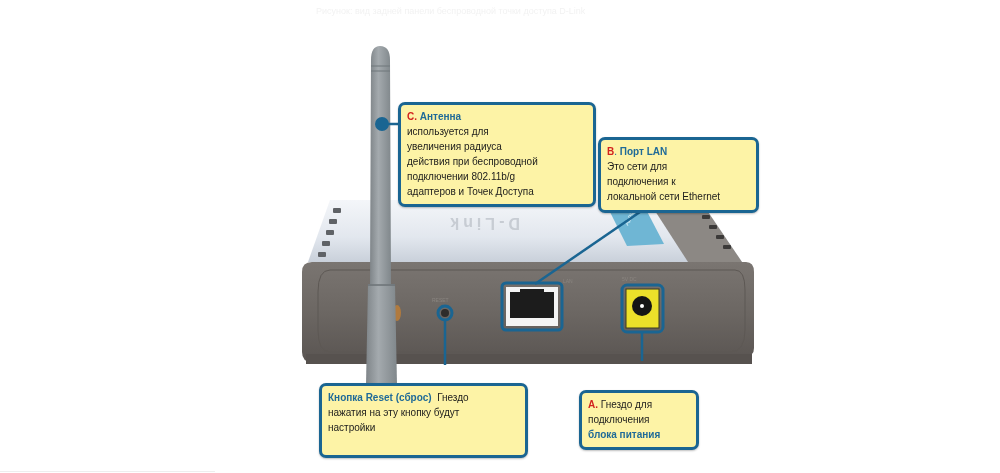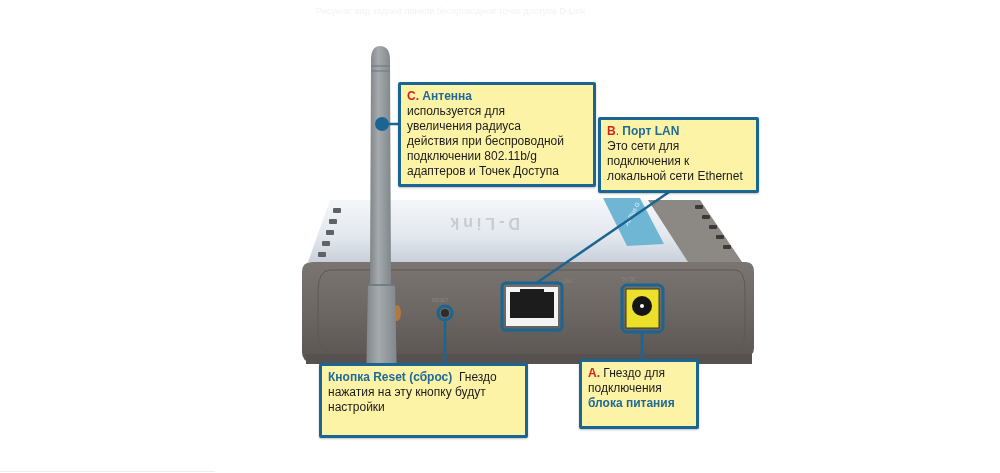--- a/index.html
+++ b/index.html
@@ -13,35 +13,36 @@
       color: #f2f2f2; font-size: 9px; line-height: 10px; white-space: nowrap; overflow: hidden;
     }
     .bottom-rule {
       position: absolute; left: 0; top: 471px; width: 215px; height: 1px; background: #eeeeee;
     }
     svg.scene { position: absolute; left: 0; top: 0; }
     .callout {
       position: absolute;
       background: #fdf3a6;
       border: 3px solid #1a6592;
-      border-radius: 2px;
+      border-radius: 7px;
       box-shadow: 0 1px 2px rgba(0,0,0,0.25);
-      font-size: 12px;
+      font-size: 10px;
       line-height: 15px;
       color: #1b1b1b;
       padding: 4px 6px 3px 6px;
       box-sizing: border-box;
+      margin-top: 20px;
     }
     .callout .letter { color: #d2231f; font-weight: bold; }
     .callout .title { color: #1f6a98; font-weight: bold; }
     .callout .line { display: block; white-space: nowrap; }
     #callout-antenna { left: 398px; top: 82px; width: 198px; height: 105px; }
     #callout-lan { left: 598px; top: 117px; width: 161px; height: 76px; }
     #callout-reset { left: 319px; top: 363px; width: 209px; height: 75px; }
-    #callout-power { left: 579px; top: 359px; width: 120px; height: 70px; }
+    #callout-power { left: 579px; top: 370px; width: 120px; height: 60px; }
   </style>
 </head>
 <body>
 
 <div class="faint-caption">Рисунок: вид задней панели беспроводной точки доступа D-Link</div>
 <div class="bottom-rule"></div>
 
 <svg class="scene" width="1000" height="473" viewBox="0 0 1000 473">
   <defs>
     <linearGradient id="topGrad" x1="0" y1="0" x2="0" y2="1">

